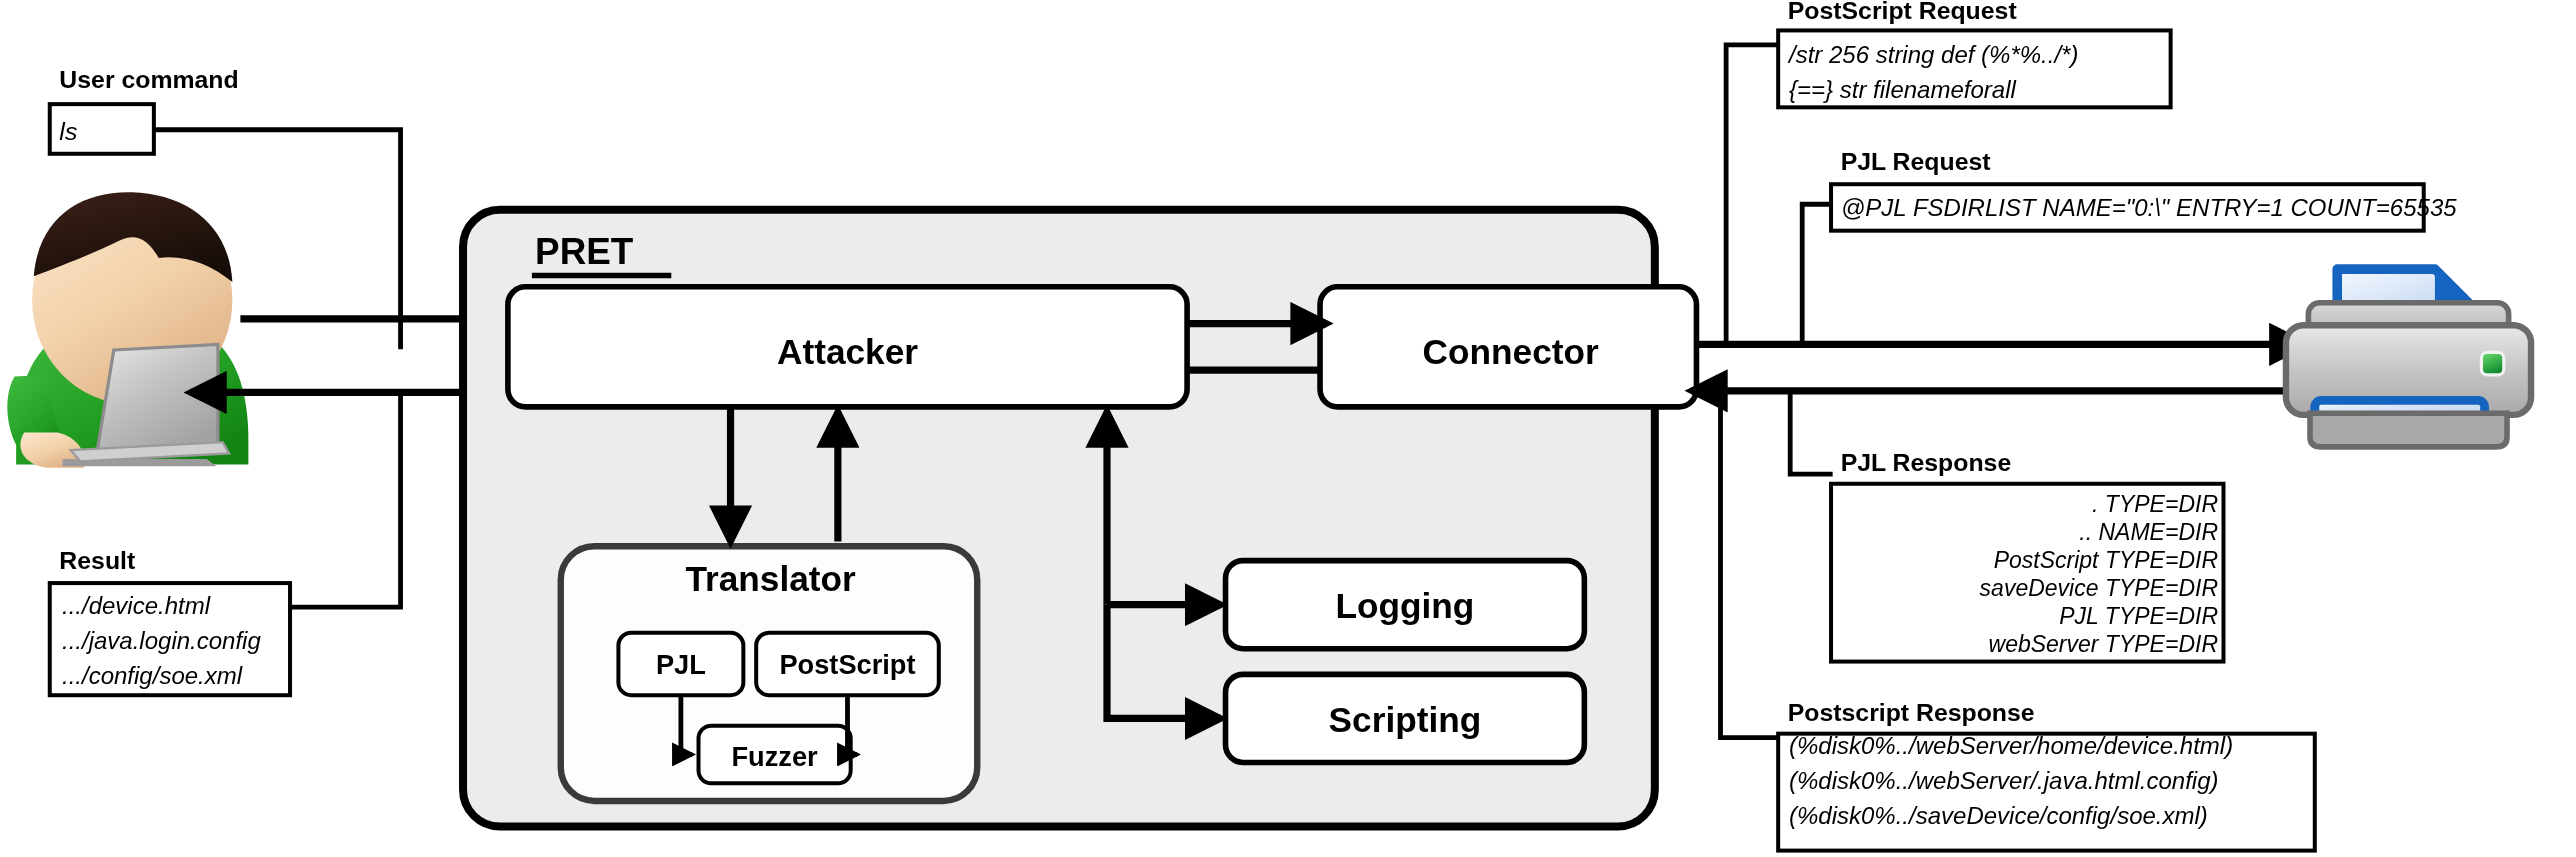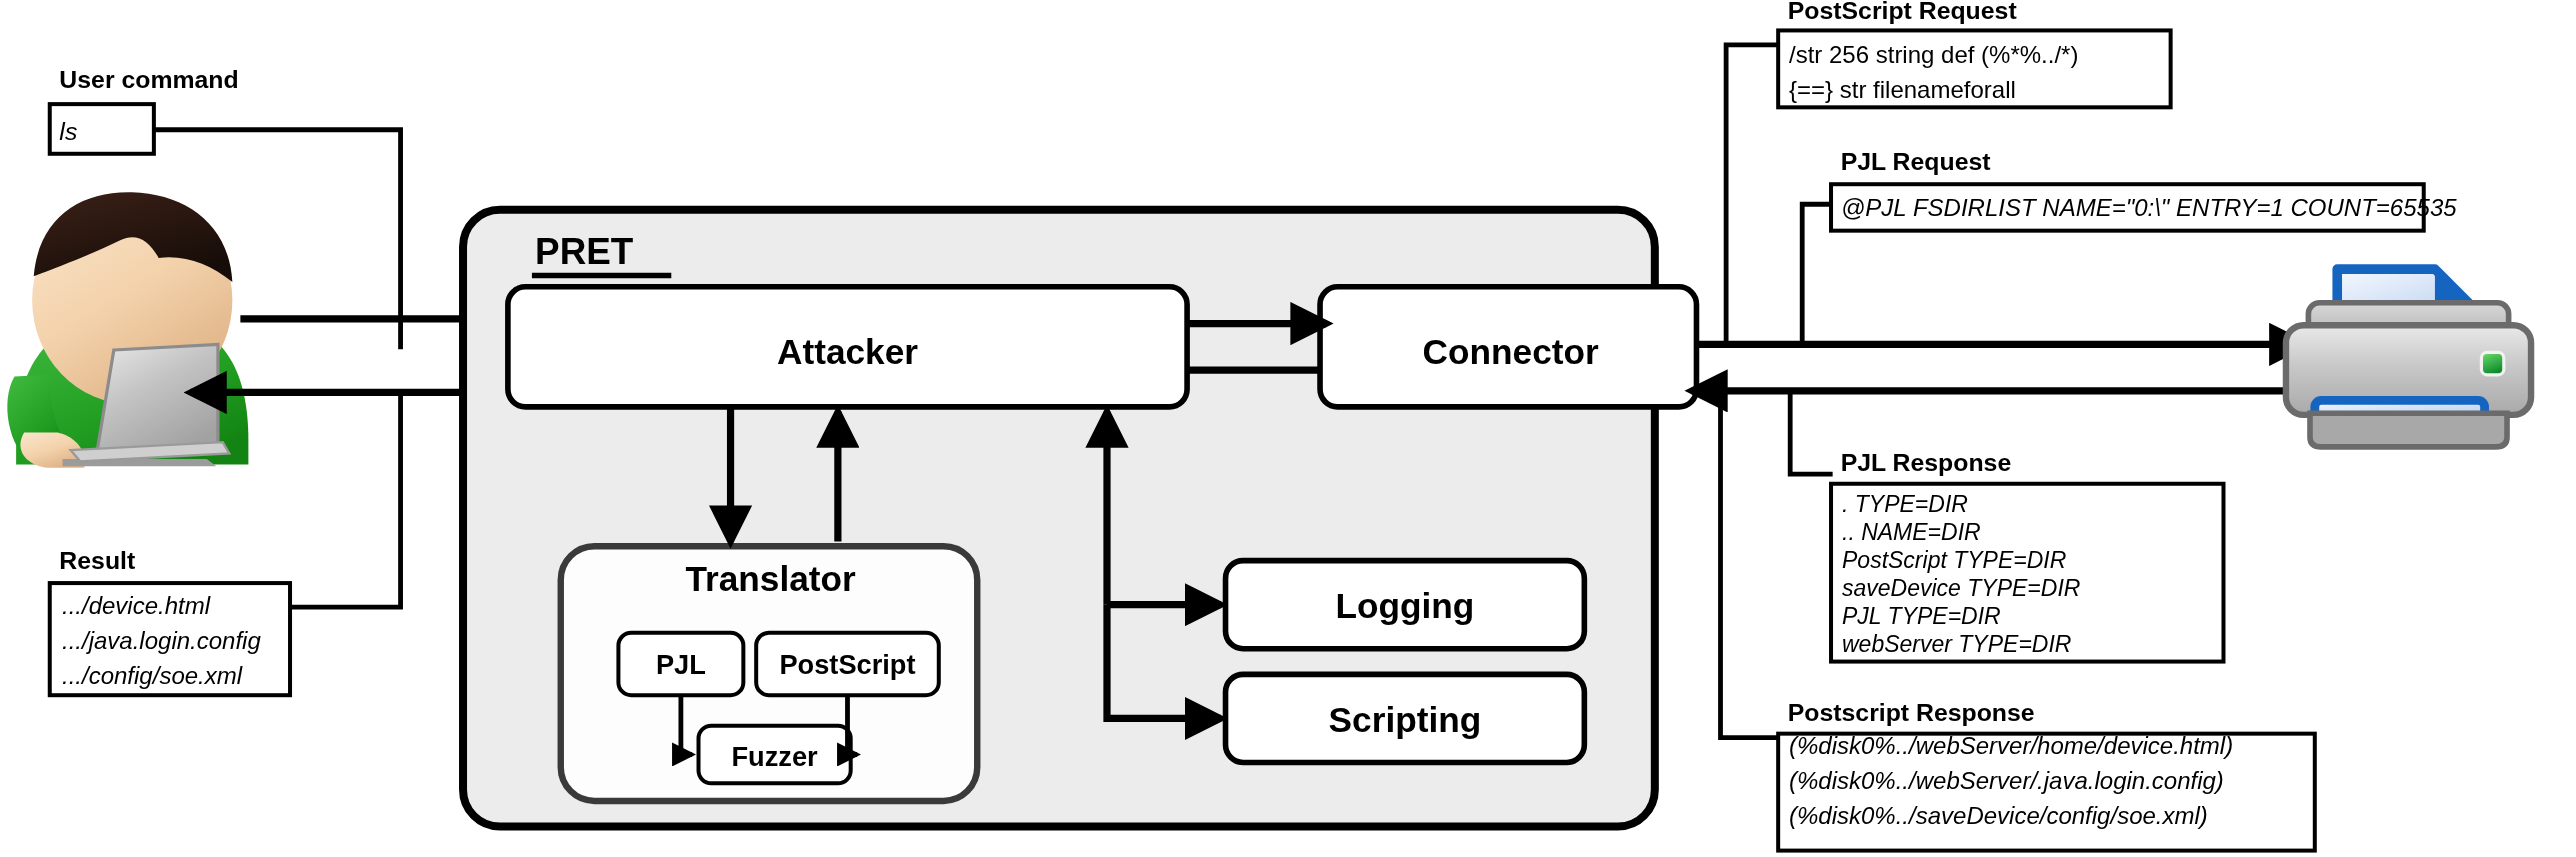--- a/index.html
+++ b/index.html
@@ -270,46 +270,46 @@
 
     <div style="position:absolute;left:62px;top:588px;width:224px;
                 font-family:'Liberation Sans',sans-serif;font-style:italic;
                 font-size:24px;line-height:35px;color:#000;white-space:nowrap;">
       <div>.../device.html</div>
       <div>.../java.login.config</div>
       <div>.../config/soe.xml</div>
     </div>
 
     <div style="position:absolute;left:1789px;top:37px;width:384px;
-                font-family:'Liberation Sans',sans-serif;
+                font-family:'Liberation Sans',sans-serif;font-style:italic;
                 font-size:24px;line-height:35px;color:#000;white-space:nowrap;">
       <div>/str 256 string def (%*%../*)</div>
       <div>{==} str filenameforall</div>
     </div>
 
     <div style="position:absolute;left:1841px;top:191px;width:585px;
                 font-family:'Liberation Sans',sans-serif;font-style:italic;
                 font-size:24px;line-height:34px;color:#000;white-space:nowrap;">
       <div>@PJL FSDIRLIST NAME="0:\" ENTRY=1 COUNT=65535</div>
     </div>
 
     <div style="position:absolute;left:1842px;top:490px;width:376px;
                 font-family:'Liberation Sans',sans-serif;font-style:italic;
-                font-size:23px;line-height:28px;color:#000;white-space:nowrap;">
+                font-size:23px;line-height:28px;color:#000;white-space:nowrap;text-align:right;">
       <div>. TYPE=DIR</div>
       <div>.. NAME=DIR</div>
       <div>PostScript TYPE=DIR</div>
       <div>saveDevice TYPE=DIR</div>
       <div>PJL TYPE=DIR</div>
       <div>webServer TYPE=DIR</div>
     </div>
 
     <div style="position:absolute;left:1789px;top:728px;width:529px;
                 font-family:'Liberation Sans',sans-serif;font-style:italic;
                 font-size:24px;line-height:35px;color:#000;white-space:nowrap;">
       <div>(%disk0%../webServer/home/device.html)</div>
-      <div>(%disk0%../webServer/.java.login.config)</div>
+      <div>(%disk0%../webServer/.java.html.config)</div>
       <div>(%disk0%../saveDevice/config/soe.xml)</div>
     </div>
 
   </div>
 </div>
 
 
 </body></html>

